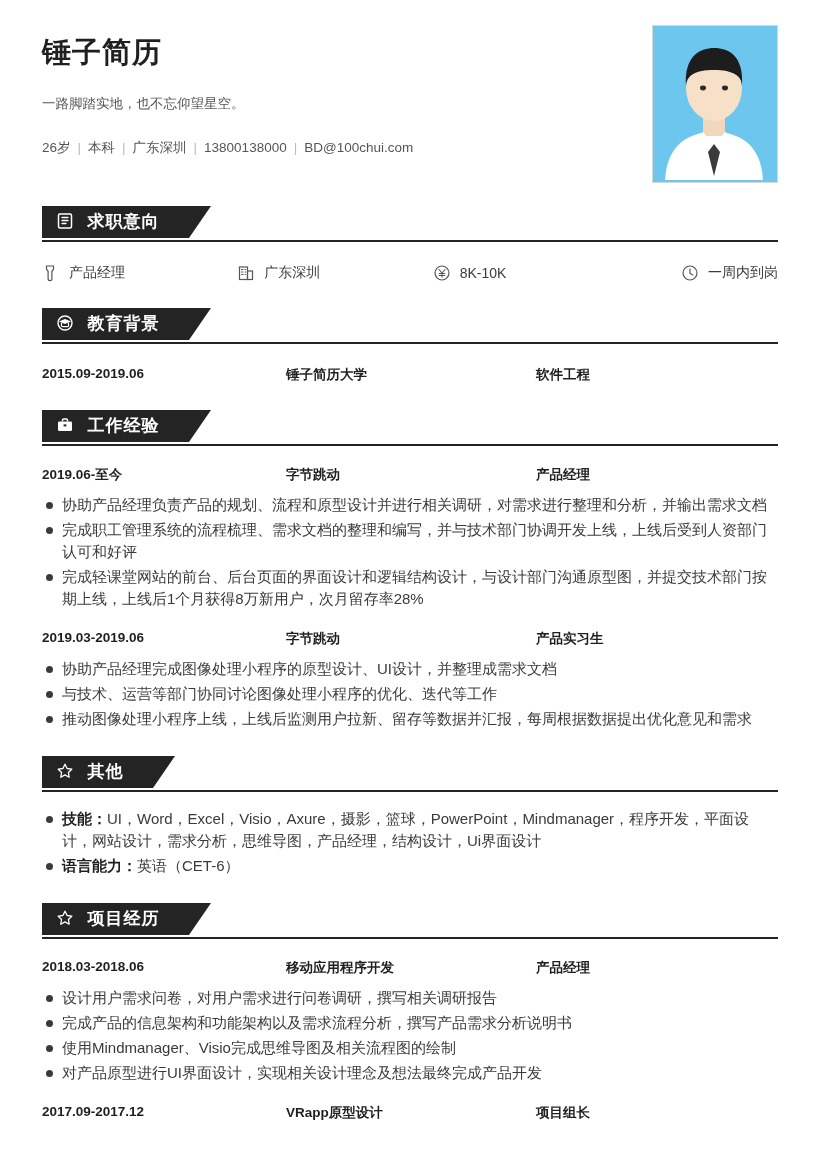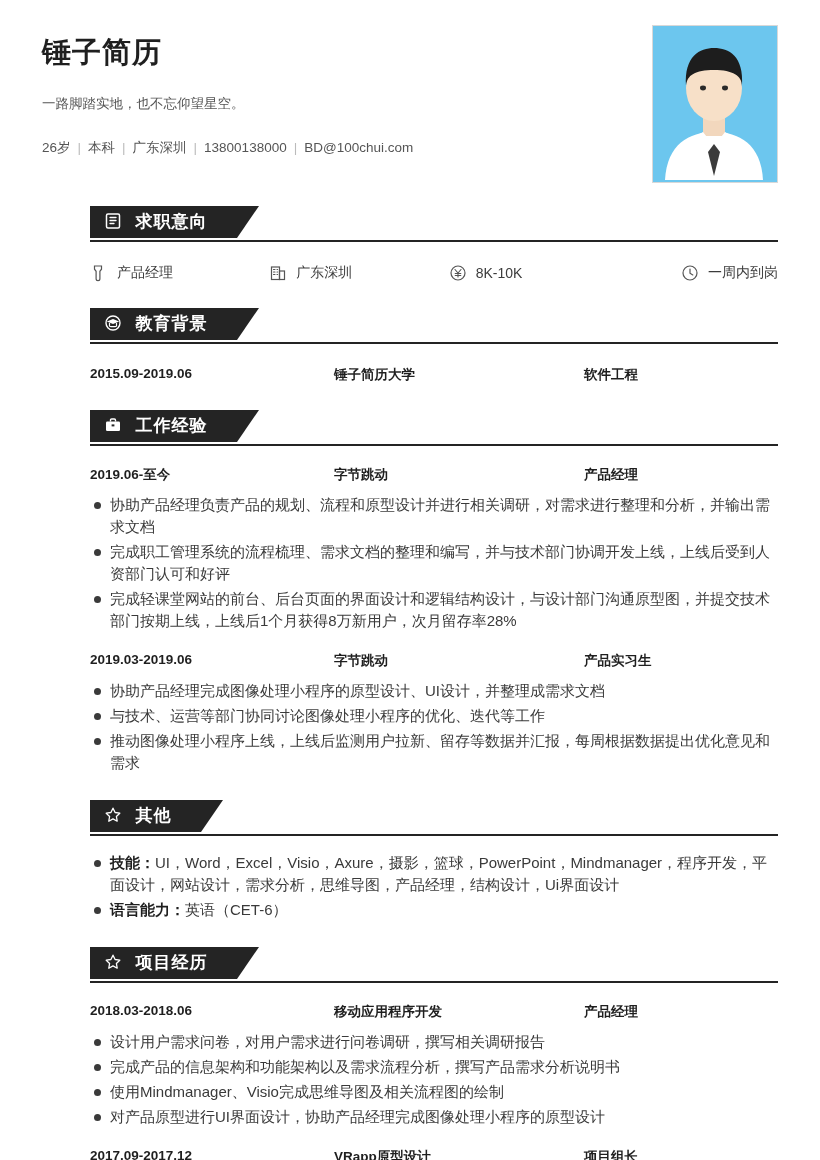--- a/index.html
+++ b/index.html
@@ -75,21 +75,20 @@
     width:124px;
     height:156px;
     border:1px solid #d8d8d8;
     background:#6dc7ef;
     overflow:hidden;
   }
   
   .section{
     padding:0 42px;
     margin-top:26px;
-    margin-left:48px;
   }
   .sec-head{
     position:relative;
     height:32px;
     margin-bottom:4px;
   }
   .sec-bar{
     position:relative;
     display:inline-block;
     height:32px;
@@ -383,21 +382,21 @@
 
     <div class="exp-row">
       <div class="exp-date">2018.03-2018.06</div>
       <div class="exp-org">移动应用程序开发</div>
       <div class="exp-role">产品经理</div>
     </div>
     <ul class="bullets">
       <li>设计用户需求问卷，对用户需求进行问卷调研，撰写相关调研报告</li>
       <li>完成产品的信息架构和功能架构以及需求流程分析，撰写产品需求分析说明书</li>
       <li>使用Mindmanager、Visio完成思维导图及相关流程图的绘制</li>
-      <li>对产品原型进行UI界面设计，协助产品经理完成图像处理小程序的原型设计</li>
+      <li>对产品原型进行UI界面设计，实现相关设计理念及想法最终完成产品开发</li>
     </ul>
 
     <div class="exp-row">
       <div class="exp-date">2017.09-2017.12</div>
       <div class="exp-org">VRapp原型设计</div>
       <div class="exp-role">项目组长</div>
     </div>
 
   </div>
 

